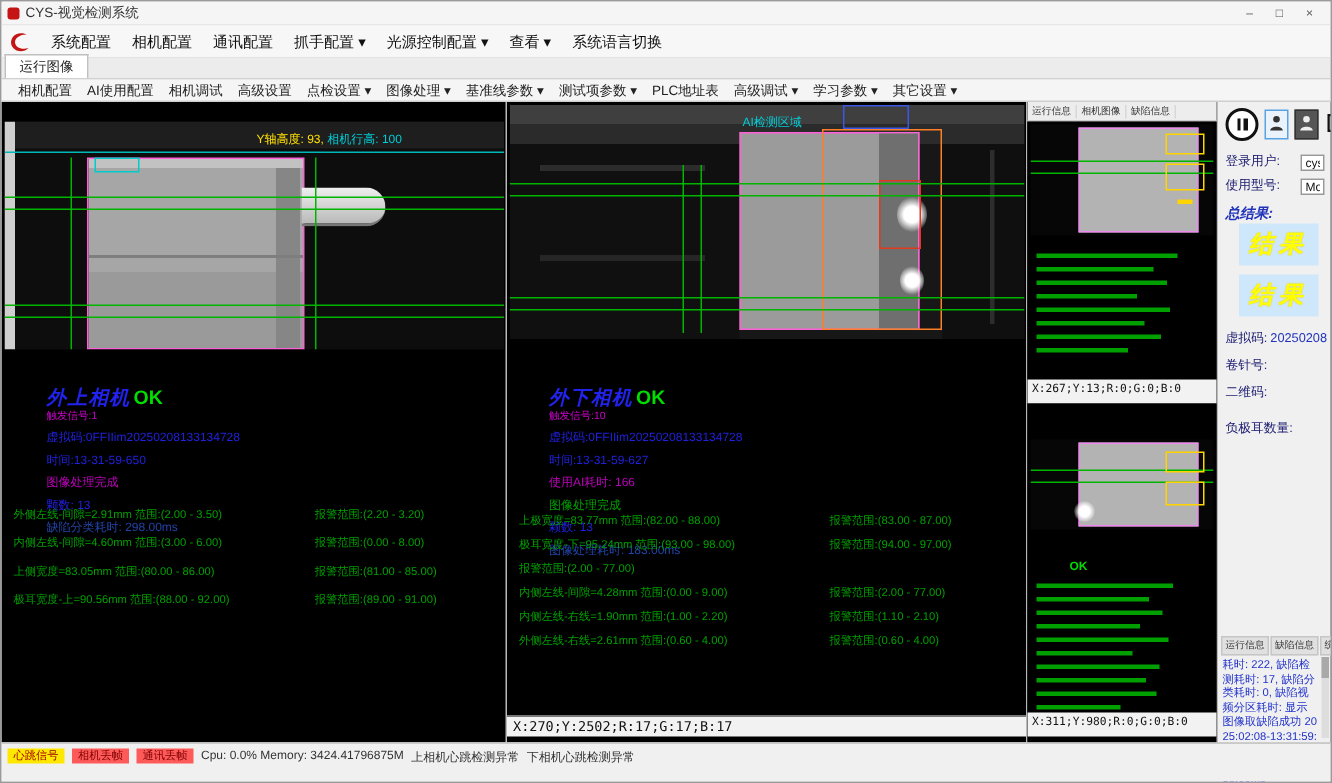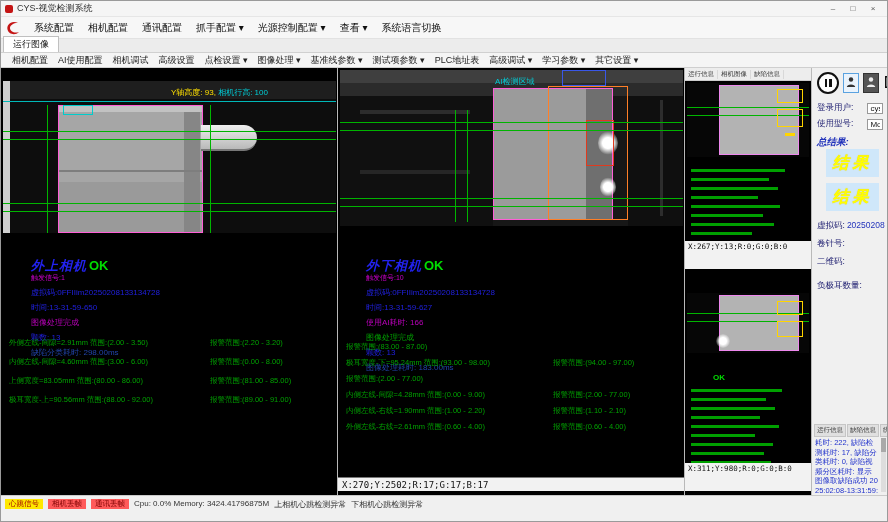--- a/index.html
+++ b/index.html
@@ -45,21 +45,21 @@
             font-family:"DejaVu Sans Mono",monospace;font-size:9px;line-height:14px;padding-left:4px;border-top:1px solid #777}
   
   .thumb-header{height:13px;background:#ededed;border-bottom:1px solid #ccc;display:flex;align-items:center;font-size:6.5px;color:#333}
   .thumb-header span{padding:0 3px;border-right:1px solid #d8d8d8}
   .t-block{position:absolute;left:0;right:0;background:#000}
   .t-img{position:absolute;left:2px;right:2px;background:#060606;overflow:hidden}
   .t-cell{position:absolute;background:#b3b3b3;border:1px solid #ee88ee}
   .ybox{position:absolute;border:1px solid #ffd400}
   .micro{position:absolute;left:6px;right:9px}
   .micro-line{height:3px;background:#00a000;margin-bottom:6px}
-  .t-coord{position:absolute;left:0;right:0;bottom:0;height:28px;background:#f2f2f2;color:#111;
+  .t-coord{position:absolute;left:0;right:0;bottom:0;height:16px;background:#f2f2f2;color:#111;
            font-family:"DejaVu Sans Mono",monospace;font-size:7.5px;line-height:12px;padding-left:3px}
   .t-ok{position:absolute;font-size:8px;font-weight:bold;color:#00dd00}
   
   .side-btns{position:absolute;top:4px;left:5px;display:flex;align-items:center;gap:4px}
   .btn-pause{width:22px;height:22px;border-radius:50%;border:2.5px solid #111;background:#fff;display:flex;align-items:center;justify-content:center;gap:2px}
   .btn-pause i{display:block;width:2.5px;height:8px;background:#111}
   .sq-btn{width:16px;height:20px;display:flex;align-items:center;justify-content:center}
   .btn-user{border:1px solid #5aa2e0;background:#eaf3fc}
   .btn-user2{border:1px solid #333;background:#555}
   .btn-exit{border:1px solid transparent}
@@ -222,20 +222,21 @@
         <div class="inf blue">虚拟码:0FFIIim20250208133134728</div>
         <div class="inf blue">时间:13-31-59-627</div>
         <div class="inf mag">使用AI耗时: 166</div>
         <div class="inf" style="color:#00a000">图像处理完成</div>
         <div class="inf blue">颗数: 13</div>
         <div class="inf navy">图像处理耗时: 183.00ms</div>
       </div>
 
       <div class="abs" style="top:274px;left:8px;right:4px">
         <div class="meas-row">
+            <span class="m-left">上极宽度=83.77mm 范围:(82.00 - 88.00)</span>
             <span>报警范围:(83.00 - 87.00)</span>
           </div>
         <div class="meas-row">
             <span class="m-left">极耳宽度-下=95.24mm 范围:(93.00 - 98.00)</span>
             <span>报警范围:(94.00 - 97.00)</span>
           </div>
         <div class="meas-row">
             <span>报警范围:(2.00 - 77.00)</span>
           </div>
         <div class="meas-row">

